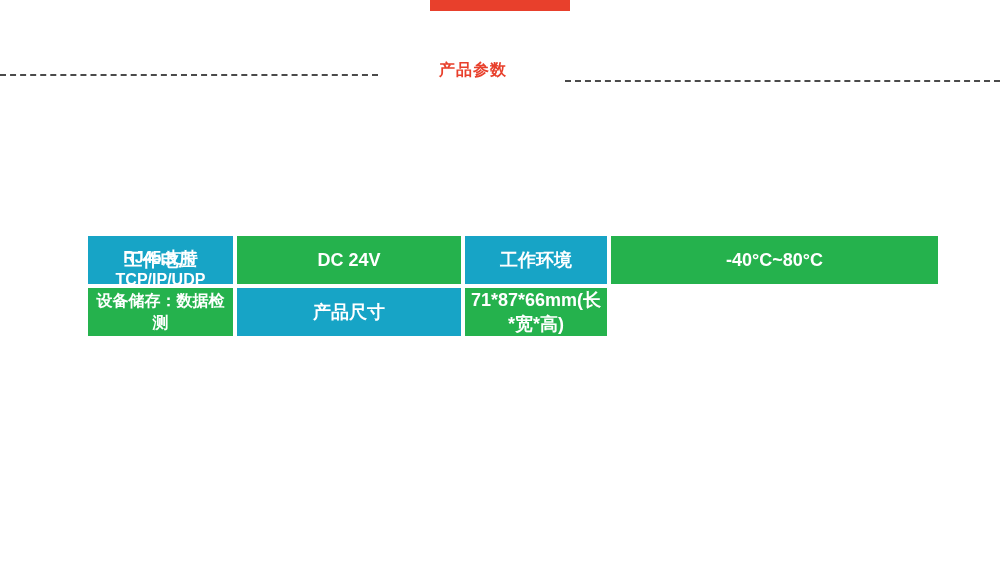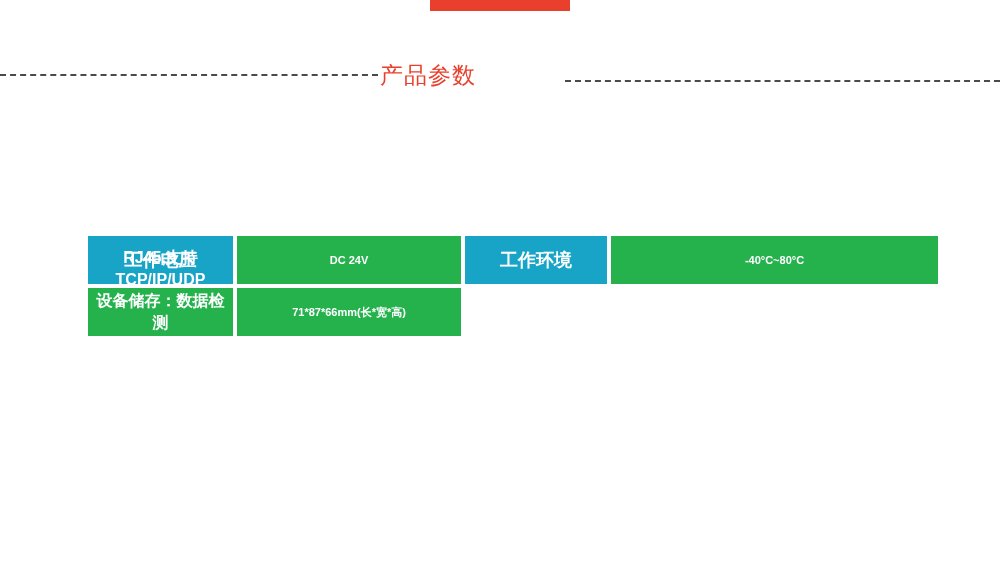--- a/index.html
+++ b/index.html
@@ -40,22 +40,23 @@
   .dash-right {
     left: 565px;
     top: 80px;
     width: 435px;
   }
   .page-title {
     position: absolute;
     left: 380px;
     top: 60px;
     width: 186px;
-    font-size: 23px;
-    font-weight: normal;
+    text-align: center;
+    font-size: 16px;
+    font-weight: bold;
     color: var(--accent-red, #e8402c);
     letter-spacing: 1px;
   }
 
   
   .param-table {
     position: absolute;
     left: 88px;
     top: 236px;
     display: grid;
@@ -75,21 +76,21 @@
     box-sizing: border-box;
     white-space: pre-line;
     line-height: 1.35;
   }
   .cell-label {
     background: var(--cell-teal, #17a4c6);
     font-size: 18px;
   }
   .cell-value {
     background: var(--cell-green, #25b24d);
-    font-size: 11px;
+    font-size: 18px;
   }
   .cell-value.multiline {
     font-size: 16px;
   }
 </style>
 </head>
 <body>
 
 <div class="slide">
 
@@ -103,16 +104,17 @@
 
     <div class="cell cell-label">工作电压</div>
     <div class="cell cell-value">DC 24V</div>
     <div class="cell cell-label">工作环境</div>
     <div class="cell cell-value">-40°C~80°C</div>
 
 
     <div class="cell cell-value multiline">RJ45,支持TCP/IP/UDP
 设备储存：数据检测
 开关、总线定义开关</div>
+    <div class="cell cell-label">产品尺寸</div>
     <div class="cell cell-value">71*87*66mm(长*宽*高)</div>
   </div>
 
 </div>
 
 </body></html>

